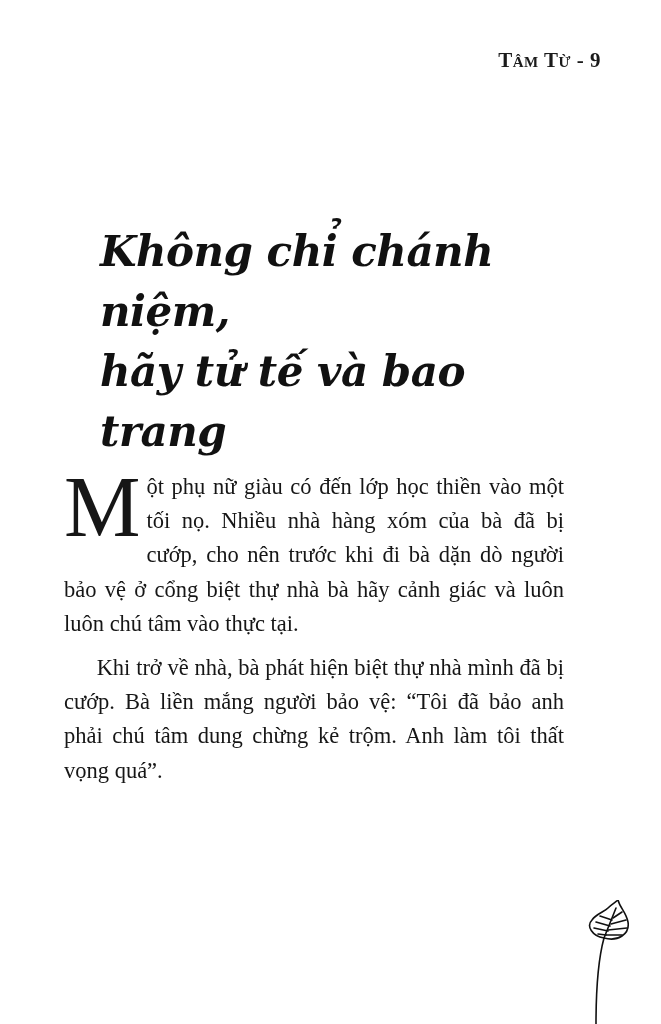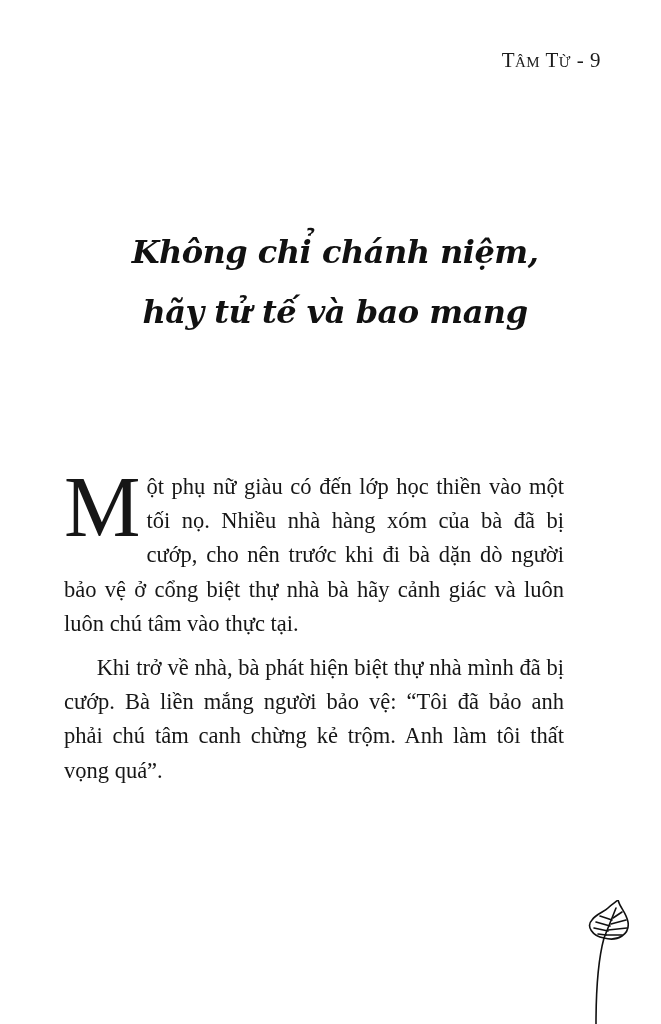--- a/index.html
+++ b/index.html
@@ -1,42 +1,42 @@
 <!DOCTYPE html>
 <html><head>
 <meta charset="utf-8">
 <style>
   html, body { margin: 0; padding: 0; background: #ffffff; }
   body { width: 661px; height: 1024px; position: relative; overflow: hidden; font-family: "Liberation Serif", "DejaVu Serif", serif; color: #161616; }
-  .running-head { position: absolute; top: 48px; right: 60px; font-size: 21px; letter-spacing: 0.5px; font-weight: normal; color: #1b1b1b; margin-left: 24px; }
+  .running-head { position: absolute; top: 48px; right: 60px; font-size: 21px; letter-spacing: 0.5px; font-weight: bold; color: #1b1b1b; margin-left: 24px; }
   .running-head .sc { font-variant: small-caps; }
-  .title { position: absolute; left: 100px; top: 222px; width: 470px; text-align: center; font-family: "DejaVu Serif", "Liberation Serif", serif; font-style: italic; font-weight: bold; font-size: 32px; line-height: 60px; color: #111; letter-spacing: -0.5px; }
+  .title { position: absolute; left: 100px; top: 222px; width: 470px; font-family: "DejaVu Serif", "Liberation Serif", serif; font-style: italic; font-weight: bold; font-size: 42px; line-height: 60px; color: #111; letter-spacing: -0.5px; }
   .body-text { position: absolute; left: 64px; top: 470px; width: 500px; font-size: 22.5px; line-height: 34.2px; text-align: justify; }
   .para { margin: 0 0 10px 0; }
   .para.indent { text-indent: 1.45em; }
   .dropcap { float: left; font-size: 86px; line-height: 66px; margin: 4px 6px 0 0; font-weight: normal; }
   .leaf { position: absolute; left: 582px; top: 900px; width: 60px; height: 124px; }
 </style>
 </head>
 <body>
 
 <div class="running-head">
   <span class="sc">Tâm Từ - 9</span>
 </div>
 
 <div class="title">
   <div>Không chỉ chánh niệm,</div>
-  <div>hãy tử tế và bao mang</div>
+  <div>hãy tử tế và bao trang</div>
 </div>
 
 <div class="body-text">
   <p class="para">
     <span class="dropcap">M</span><span>ột phụ nữ giàu có đến lớp học thiền vào một tối nọ. Nhiều nhà hàng xóm của bà đã bị cướp, cho nên trước khi đi bà dặn dò người bảo vệ ở cổng biệt thự nhà bà hãy cảnh giác và luôn luôn chú tâm vào thực tại.</span>
   </p>
-  <p class="para indent">Khi trở về nhà, bà phát hiện biệt thự nhà mình đã bị cướp. Bà liền mắng người bảo vệ: “Tôi đã bảo anh phải chú tâm canh chừng kẻ trộm. Anh làm tôi thất vọng quá”.</p>
+  <p class="para indent">Khi trở về nhà, bà phát hiện biệt thự nhà mình đã bị cướp. Bà liền mắng người bảo vệ: “Tôi đã bảo anh phải chú tâm dung chừng kẻ trộm. Anh làm tôi thất vọng quá”.</p>
 </div>
 
 <svg class="leaf" viewBox="0 0 60 124" xmlns="http://www.w3.org/2000/svg" fill="none" stroke="#111" stroke-width="1.6" stroke-linecap="round">
   <path d="M22 38 C10 36 4 26 10 20 C14 14 22 12 26 8 C30 4 34 2 36 0"></path>
   <path d="M22 38 C36 42 48 34 46 22 C44 12 38 8 36 0"></path>
   <path d="M22 38 L34 8"></path>
   <path d="M14 22 L28 26"></path>
   <path d="M12 28 L26 31"></path>
   <path d="M16 34 L24 35"></path>
   <path d="M18 16 L30 20"></path>

